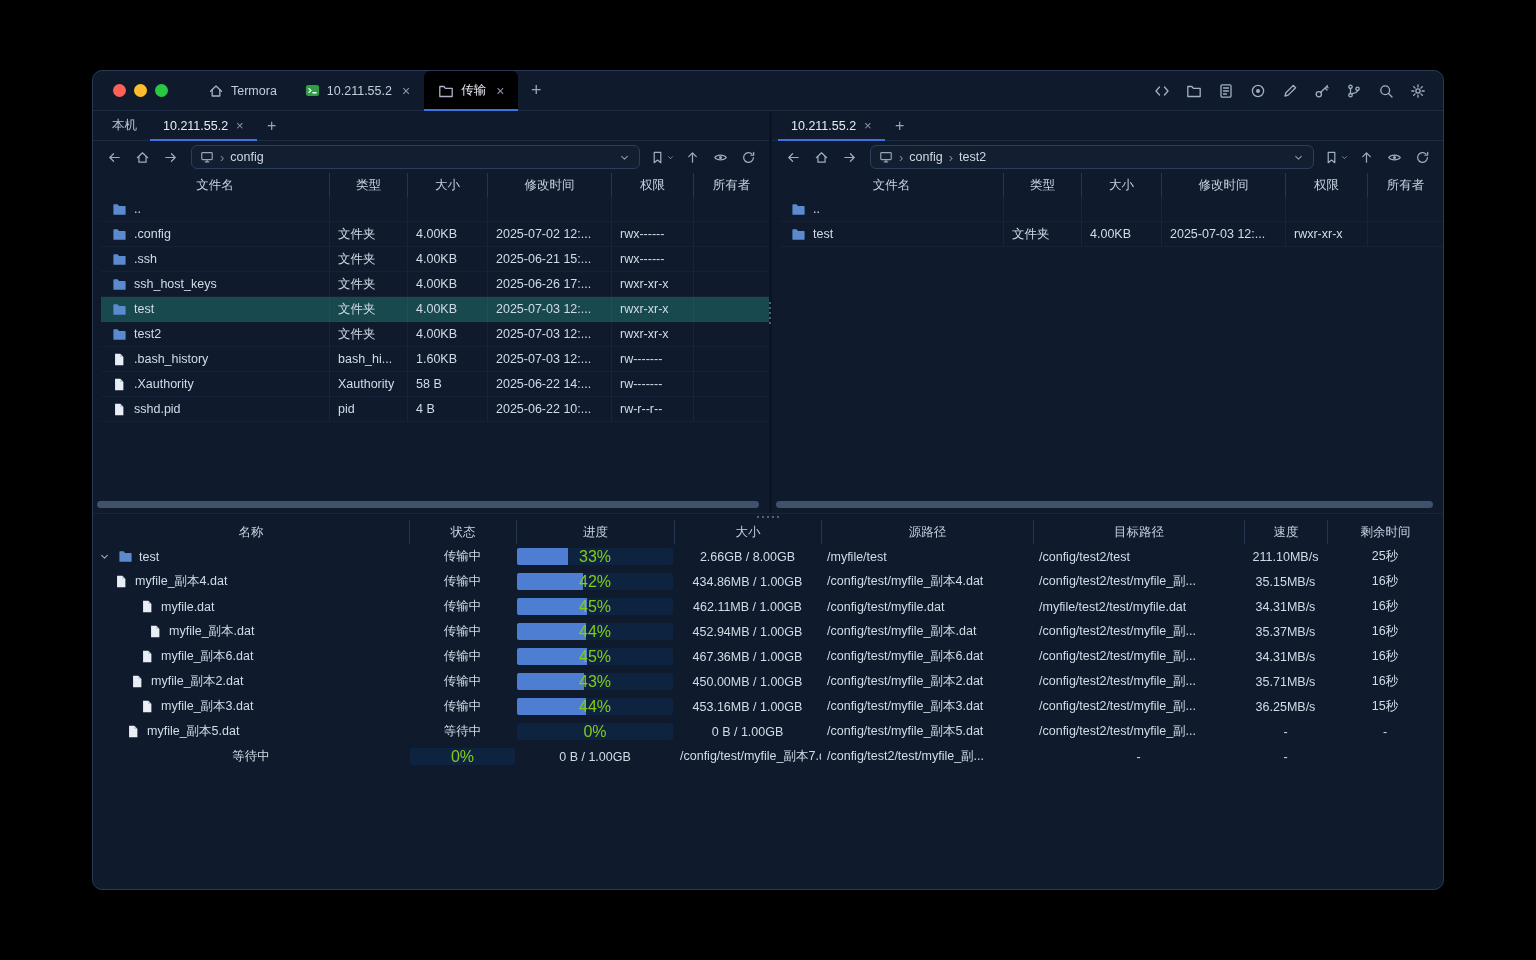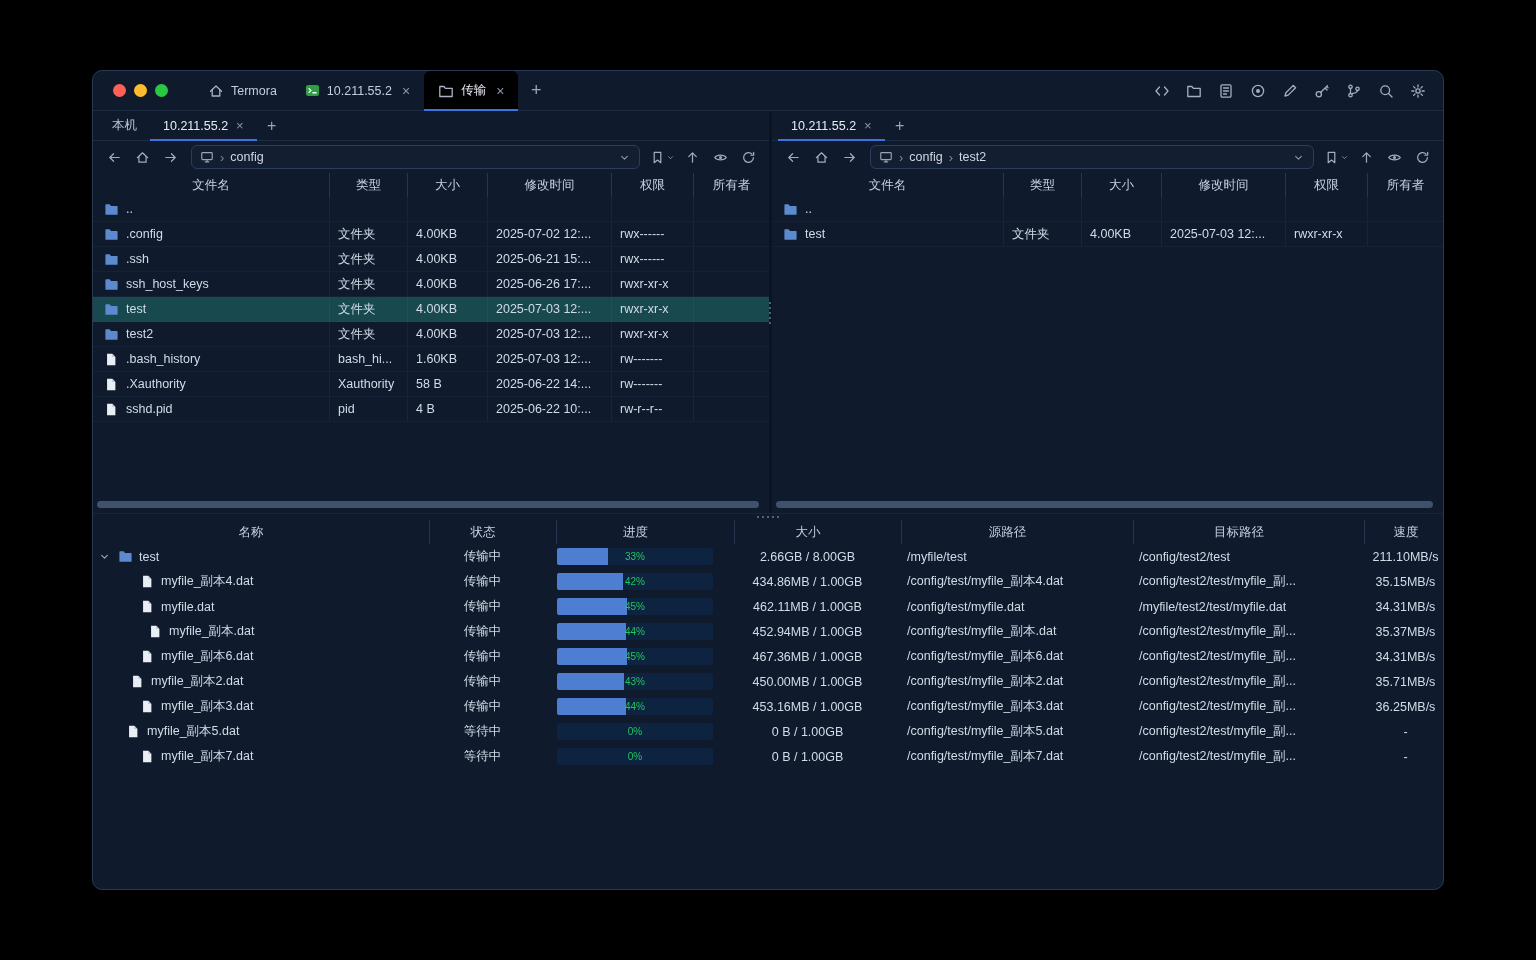--- a/index.html
+++ b/index.html
@@ -48,54 +48,54 @@
   .tool.bk .mini svg { width:9px; height:9px; }
   .tool.bk i { display:flex; }
   .pathbox { flex:1; height:24px; border:1px solid #2b3d5a; border-radius:6px; margin:0 6px;
     display:flex; align-items:center; gap:6px; padding:0 8px; color:#ced7e4; background:rgba(255,255,255,.02); }
   .pathbox .picon { display:flex; color:#97a5ba; } .pathbox .picon svg{ width:14px;height:14px; }
   .pathbox .sep { color:#78889f; font-size:13px; }
   .pathbox .spacer { flex:1; }
   .pathbox .pchev { display:flex; color:#8b99ae; } .pathbox .pchev svg{ width:13px;height:13px; }
 
   
-  .fhead, .frow { display:grid; grid-template-columns:minmax(0,1fr) 78px 80px 124px 82px minmax(0,76px); }
+  .fhead, .frow { display:grid; grid-template-columns:minmax(0,1fr) 78px 80px 124px 82px minmax(0,76px);margin-left:8px; }
   .fhead { flex:0 0 24px; }
   .hcell { display:flex; align-items:center; justify-content:center; color:#c7d1e0; position:relative; overflow:hidden; white-space:nowrap; }
   .hcell + .hcell { border-left:1px solid #26364e; }
   .fbody { flex:1; overflow:hidden; }
   .frow { height:25px; border-bottom:1px solid rgba(130,160,200,.05); }
   .frow.selected { background:var(--selection,#17494f); }
   .fcell { display:flex; align-items:center; padding:0 8px; white-space:nowrap; overflow:hidden; }
   .fcell + .fcell { border-left:1px solid rgba(130,160,200,.08); }
   .fcell.name { gap:7px; padding-left:10px; }
   .ficon { display:flex; width:16px; flex:0 0 16px; justify-content:center; }
   .hscroll { position:absolute; left:4px; right:10px; bottom:5px; height:7px; border-radius:4px; background:#40516b; }
 
   
   .hsplit { flex:0 0 7px; display:flex; align-items:center; justify-content:center; border-top:1px solid #17253c; }
   .hgrip { width:2px; height:2px; border-radius:50%; background:#6d7b91;
     box-shadow:5px 0 0 #6d7b91,10px 0 0 #6d7b91,-5px 0 0 #6d7b91,-10px 0 0 #6d7b91; }
 
   
   .transfers { flex:1; display:flex; flex-direction:column; min-height:0; }
-  .thead, .trow { display:grid; grid-template-columns:316px 107px 158px 147px 212px 211px 83px minmax(0,1fr);gap:20px; }
+  .thead, .trow { display:grid; grid-template-columns:316px 107px 158px 147px 212px 211px 83px minmax(0,1fr); }
   .thead { flex:0 0 24px; }
   .tbody { flex:1; overflow:hidden; }
   .trow { height:25px; }
   .tcell { display:flex; align-items:center; white-space:nowrap; overflow:hidden; }
   .tcell.center { justify-content:center; }
   .tcell.left { padding:0 6px; }
   .tcell.tname { gap:6px; }
   .tchev { width:14px; flex:0 0 14px; display:flex; justify-content:center; color:#9fadc2; }
   .tchev svg { width:13px; height:13px; }
   .tcell.pcell { padding:0 1px; }
   .pbar { position:relative; flex:1; height:17px; background:#0d2340; border-radius:2px; overflow:hidden; }
   .pfill { position:absolute; left:0; top:0; bottom:0; background:var(--progress,#4e7ed2); }
-  .plabel { position:absolute; inset:0; display:flex; align-items:center; justify-content:center; color:#22c55e; font-size:10px; }
+  .plabel { position:absolute; inset:0; display:flex; align-items:center; justify-content:center; color:#84cc16; font-size:16px; }
 </style>
 </head>
 <body>
 
 <div class="window">
 
   <div class="titlebar">
     <div class="traffic">
       <span class="dot red"></span>
       <span class="dot yellow"></span>
@@ -622,21 +622,21 @@
               <span class="plabel">33%</span>
             </div>
           </div>
           <div class="tcell center">2.66GB / 8.00GB</div>
           <div class="tcell left">/myfile/test</div>
           <div class="tcell left">/config/test2/test</div>
           <div class="tcell center">211.10MB/s</div>
           <div class="tcell center">25秒</div>
         </div>
         <div class="trow">
-          <div class="tcell tname" style="padding-left:26px">
+          <div class="tcell tname" style="">
             <span class="tchev"></span>
             <span class="ficon">
               <svg width="14" height="15" viewBox="0 0 16 16">
                 <path d="M3.5 1.5h6L13 5v9.5h-9.5z" fill="#e9eef5"></path>
                 <path d="M9.5 1.5 13 5H9.5z" fill="#b9c5d6"></path>
               </svg>
             </span>
             <span>myfile_副本4.dat</span>
           </div>
           <div class="tcell center">传输中</div>
@@ -790,30 +790,20 @@
               <span class="plabel">0%</span>
             </div>
           </div>
           <div class="tcell center">0 B / 1.00GB</div>
           <div class="tcell left">/config/test/myfile_副本5.dat</div>
           <div class="tcell left">/config/test2/test/myfile_副...</div>
           <div class="tcell center">-</div>
           <div class="tcell center">-</div>
         </div>
         <div class="trow">
-          <div class="tcell tname" style="padding-left:26px">
-            <span class="tchev"></span>
-            <span class="ficon">
-              <svg width="14" height="15" viewBox="0 0 16 16">
-                <path d="M3.5 1.5h6L13 5v9.5h-9.5z" fill="#e9eef5"></path>
-                <path d="M9.5 1.5 13 5H9.5z" fill="#b9c5d6"></path>
-              </svg>
-            </span>
-            <span>myfile_副本7.dat</span>
-          </div>
           <div class="tcell center">等待中</div>
           <div class="tcell pcell">
             <div class="pbar">
               <div class="pfill" style="width:0%"></div>
               <span class="plabel">0%</span>
             </div>
           </div>
           <div class="tcell center">0 B / 1.00GB</div>
           <div class="tcell left">/config/test/myfile_副本7.dat</div>
           <div class="tcell left">/config/test2/test/myfile_副...</div>

